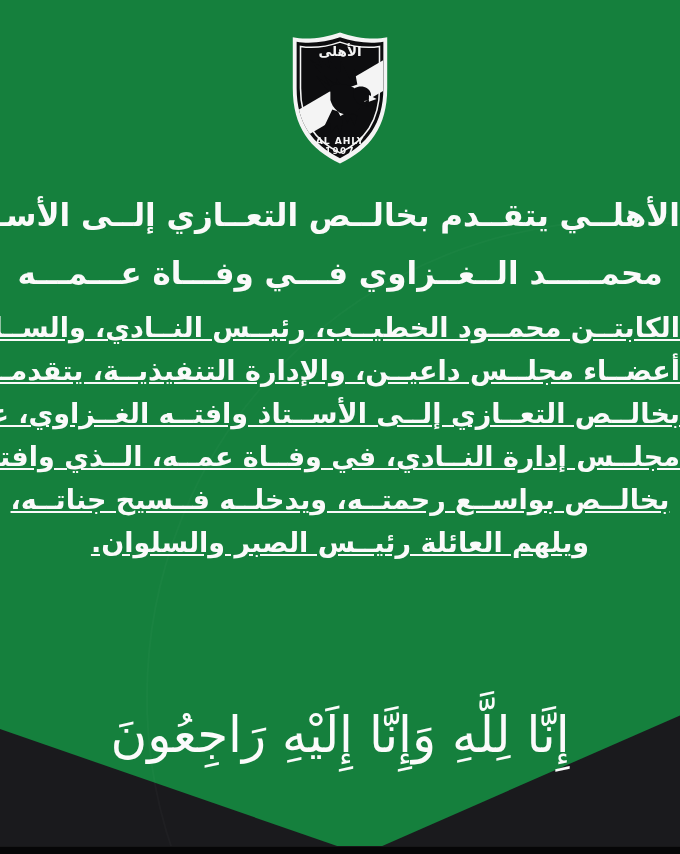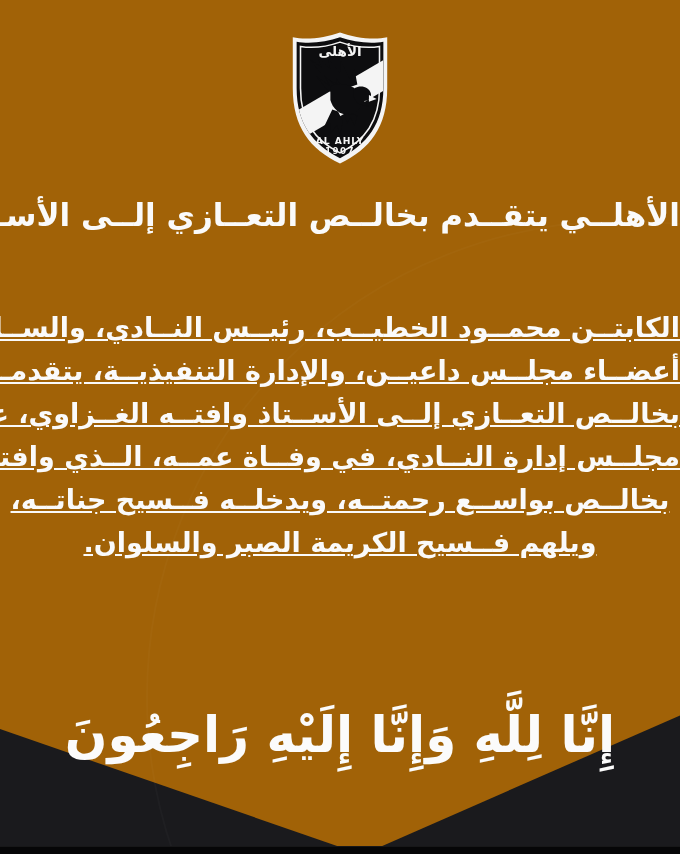--- a/index.html
+++ b/index.html
@@ -1,19 +1,19 @@
 <!DOCTYPE html>
 <html lang="ar"><head>
 <meta charset="utf-8">
 <style>
   html,body{margin:0;padding:0;background:#000;}
   .stage{
     position:relative;
     width:680px;height:854px;
-    background:#a16207;
+    background:#15803d;
     overflow:hidden;
     font-family:"DejaVu Sans",sans-serif;
     margin:0 auto;
   }
   
   .corner{position:absolute;background:#1a1a1d;}
   .corner-left{
     left:0;bottom:7px;width:340px;height:118px;
     clip-path:polygon(0 0,100% 100%,0 100%);
   }
@@ -53,21 +53,21 @@
     direction:rtl;text-align:center;color:#fafafa;
   }
   .bodytext .line{
     font-size:27px;font-weight:700;line-height:43px;white-space:nowrap;text-decoration:underline;
   }
   
   .calligraphy{
     position:absolute;top:660px;left:0;width:100%;height:150px;
     display:flex;align-items:center;justify-content:center;
     direction:rtl;color:#fbfbfb;
-    font-size:50px;font-weight:700;white-space:nowrap;
+    font-size:50px;font-weight:400;white-space:nowrap;
   }
 </style>
 </head>
 <body>
 
 <div class="stage">
 
   <div class="corner corner-left"></div>
   <div class="corner corner-right"></div>
   <div class="arc-line"></div>
@@ -101,27 +101,28 @@
       <polygon points="85,67 93,71 85,74" fill="#f4f4f4"></polygon>
 
       <text x="55" y="26" text-anchor="middle" class="crest-ar">الأهلى</text>
       <text x="55" y="118" text-anchor="middle" class="crest-en">AL AHLY</text>
       <text x="55" y="128" text-anchor="middle" class="crest-yr">1907</text>
     </svg>
   </div>
 
   <div class="headline">
     <div class="line">الأهلــي يتقــدم بخالــص التعــازي إلــى الأســتاذ</div>
+    <div class="line">محمـــــد الــغــزاوي فـــي وفـــاة عـــمـــه</div>
   </div>
 
   <div class="bodytext">
     <div class="line">الكابتــن محمــود الخطيــب، رئيــس النــادي، والســادة</div>
     <div class="line">أعضــاء مجلــس داعيــن، والإدارة التنفيذيــة، يتقدمــون</div>
     <div class="line">بخالــص التعــازي إلــى الأســتاذ وافتــه الغــزاوي، عضــو</div>
     <div class="line">مجلــس إدارة النــادي، في وفــاة عمــه، الــذي وافتــه</div>
     <div class="line">بخالــص بواســع رحمتــه، ويدخلــه فــسيح جناتــه،</div>
-    <div class="line">ويلهم فــسيح الكريمة الصبر والسلوان.</div>
+    <div class="line">ويلهم العائلة رئيــس الصبر والسلوان.</div>
   </div>
 
   <div class="calligraphy">إِنَّا لِلَّهِ وَإِنَّا إِلَيْهِ رَاجِعُونَ</div>
 
   <div class="bottom-strip"></div>
 </div>
 
 </body></html>

